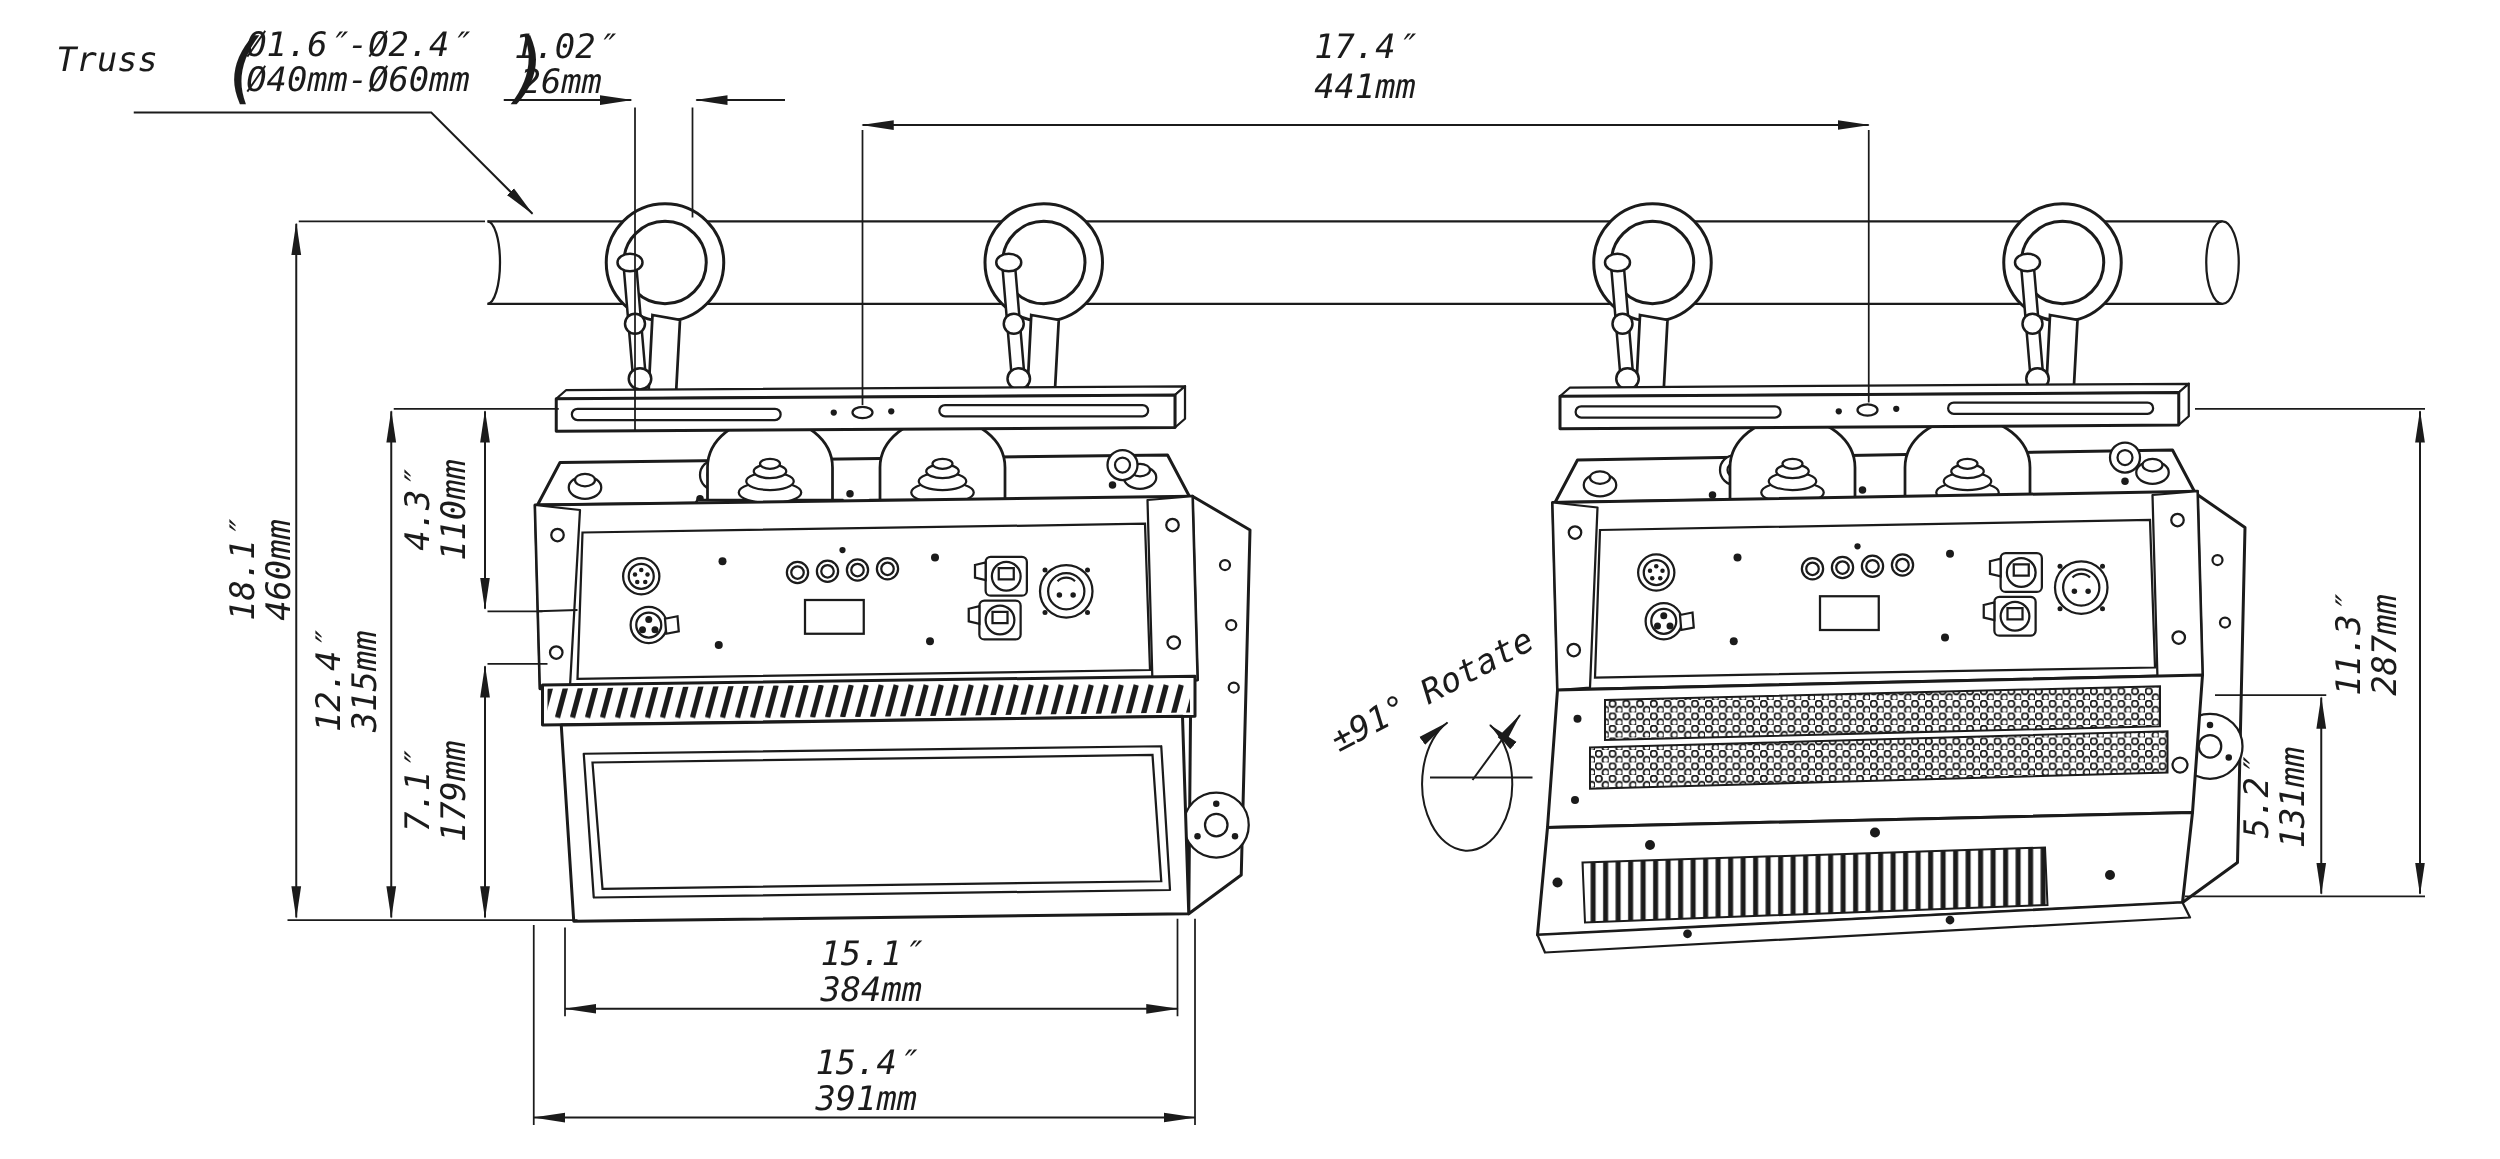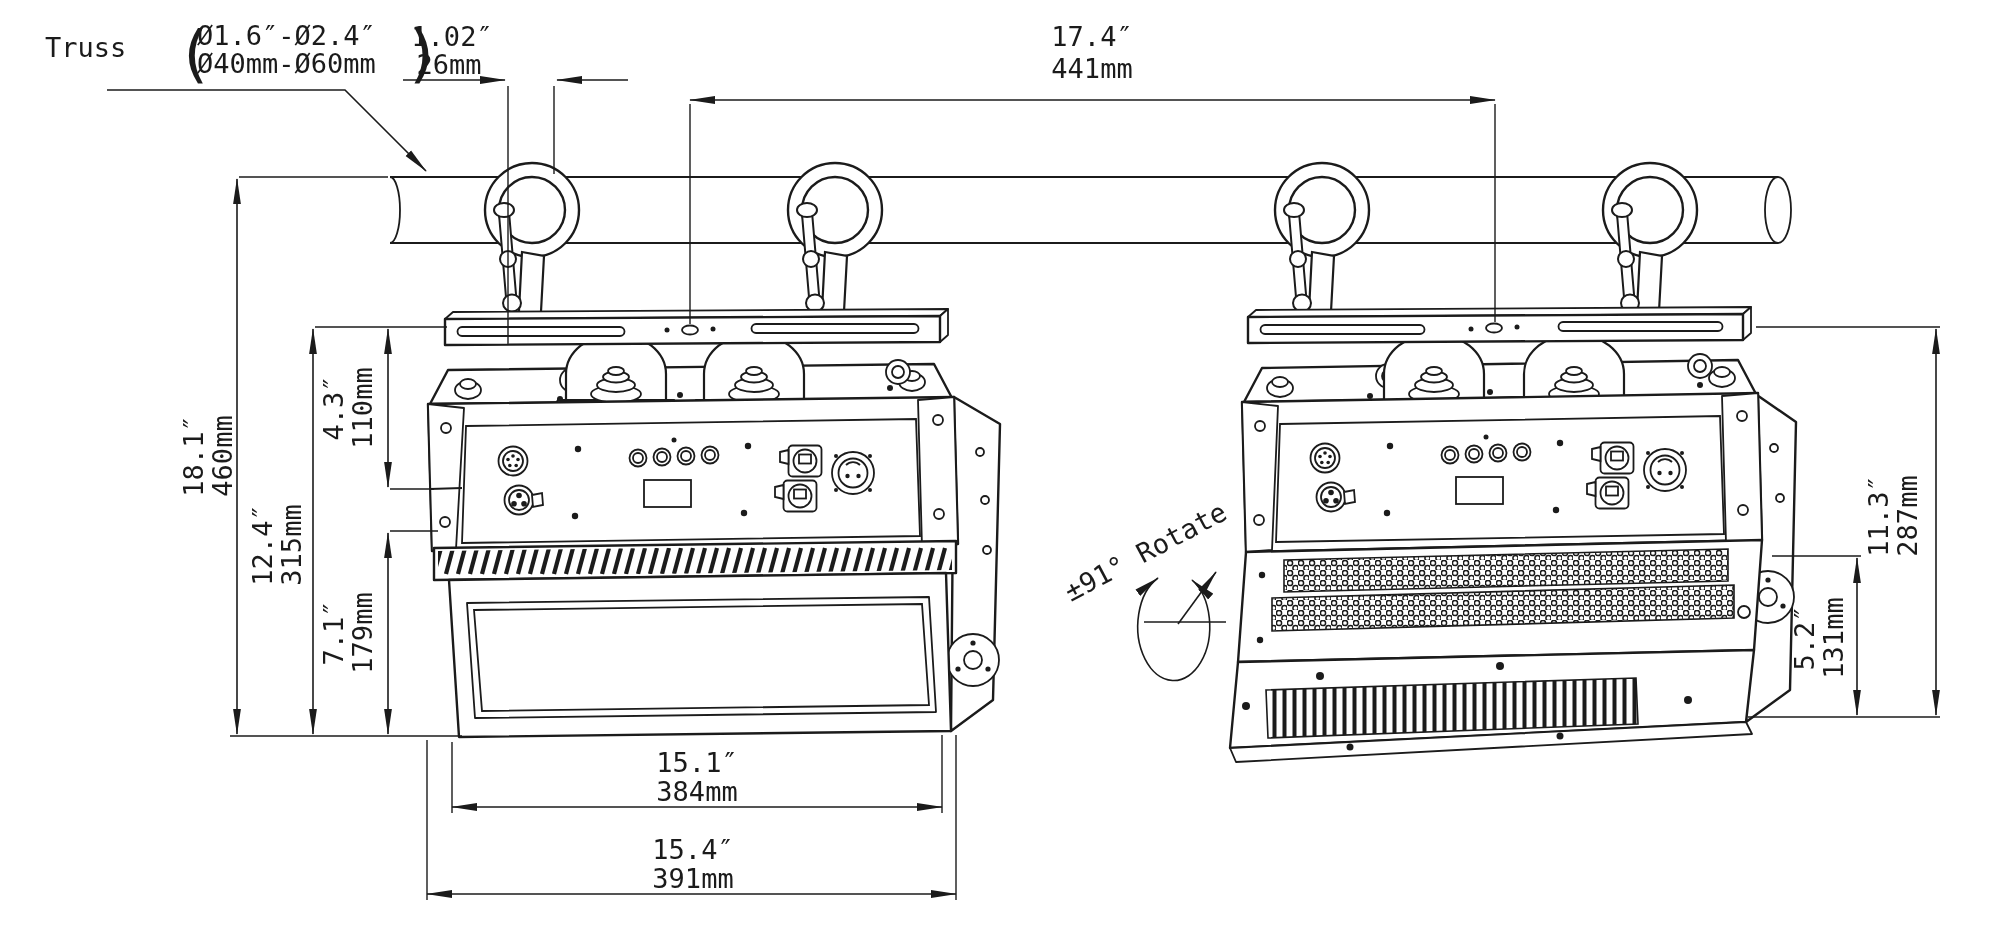--- a/index.html
+++ b/index.html
@@ -1,17 +1,17 @@
 <!DOCTYPE html>
 <html><head>
 <meta charset="utf-8">
 <style>
   html,body{margin:0;padding:0;background:#fff;}
   .stage{position:relative;width:2000px;height:927px;background:#ffffff;overflow:hidden;
-         font-family:"DejaVu Sans Mono","Liberation Mono",monospace;}
+         font-family:"DejaVu Sans Mono","Liberation Mono",monospace;font-style:italic;}
   svg{display:block;}
   text{fill:#1b1b1b;font-family:"DejaVu Sans Mono","Liberation Mono",monospace;}
   .dimtxt{font-size:27px;}
   .trusstxt{font-size:27px;}
   .parentxt{font-size:62px;font-weight:200;}
   .outl{fill:#ffffff;stroke:#1b1b1b;stroke-width:2.4;stroke-linejoin:round;}
   .outl2{fill:#ffffff;stroke:#1b1b1b;stroke-width:1.8;stroke-linejoin:round;}
   .det{fill:none;stroke:#1b1b1b;stroke-width:1.8;}
   .detf{fill:#ffffff;stroke:#1b1b1b;stroke-width:1.8;}
   .dot{fill:#1b1b1b;stroke:none;}

